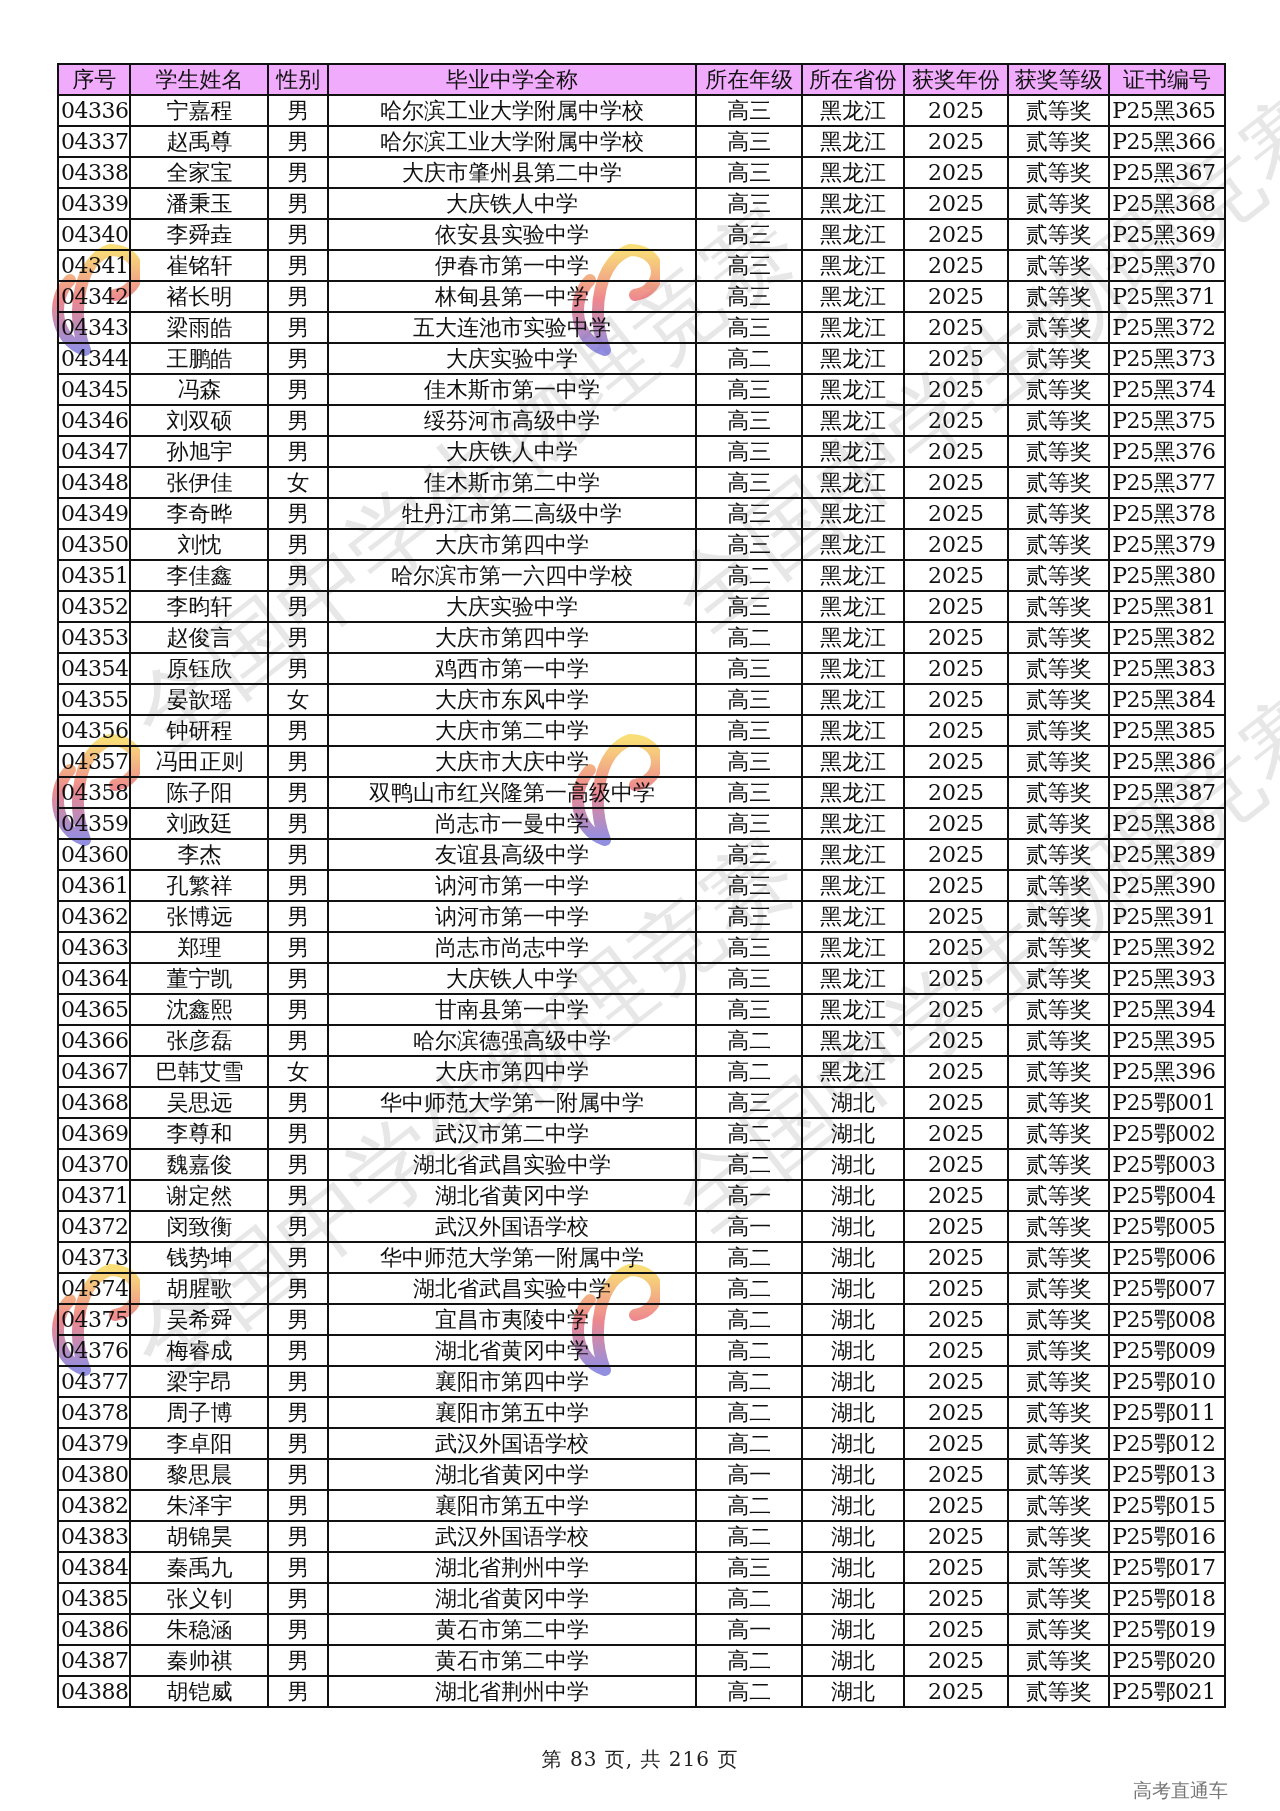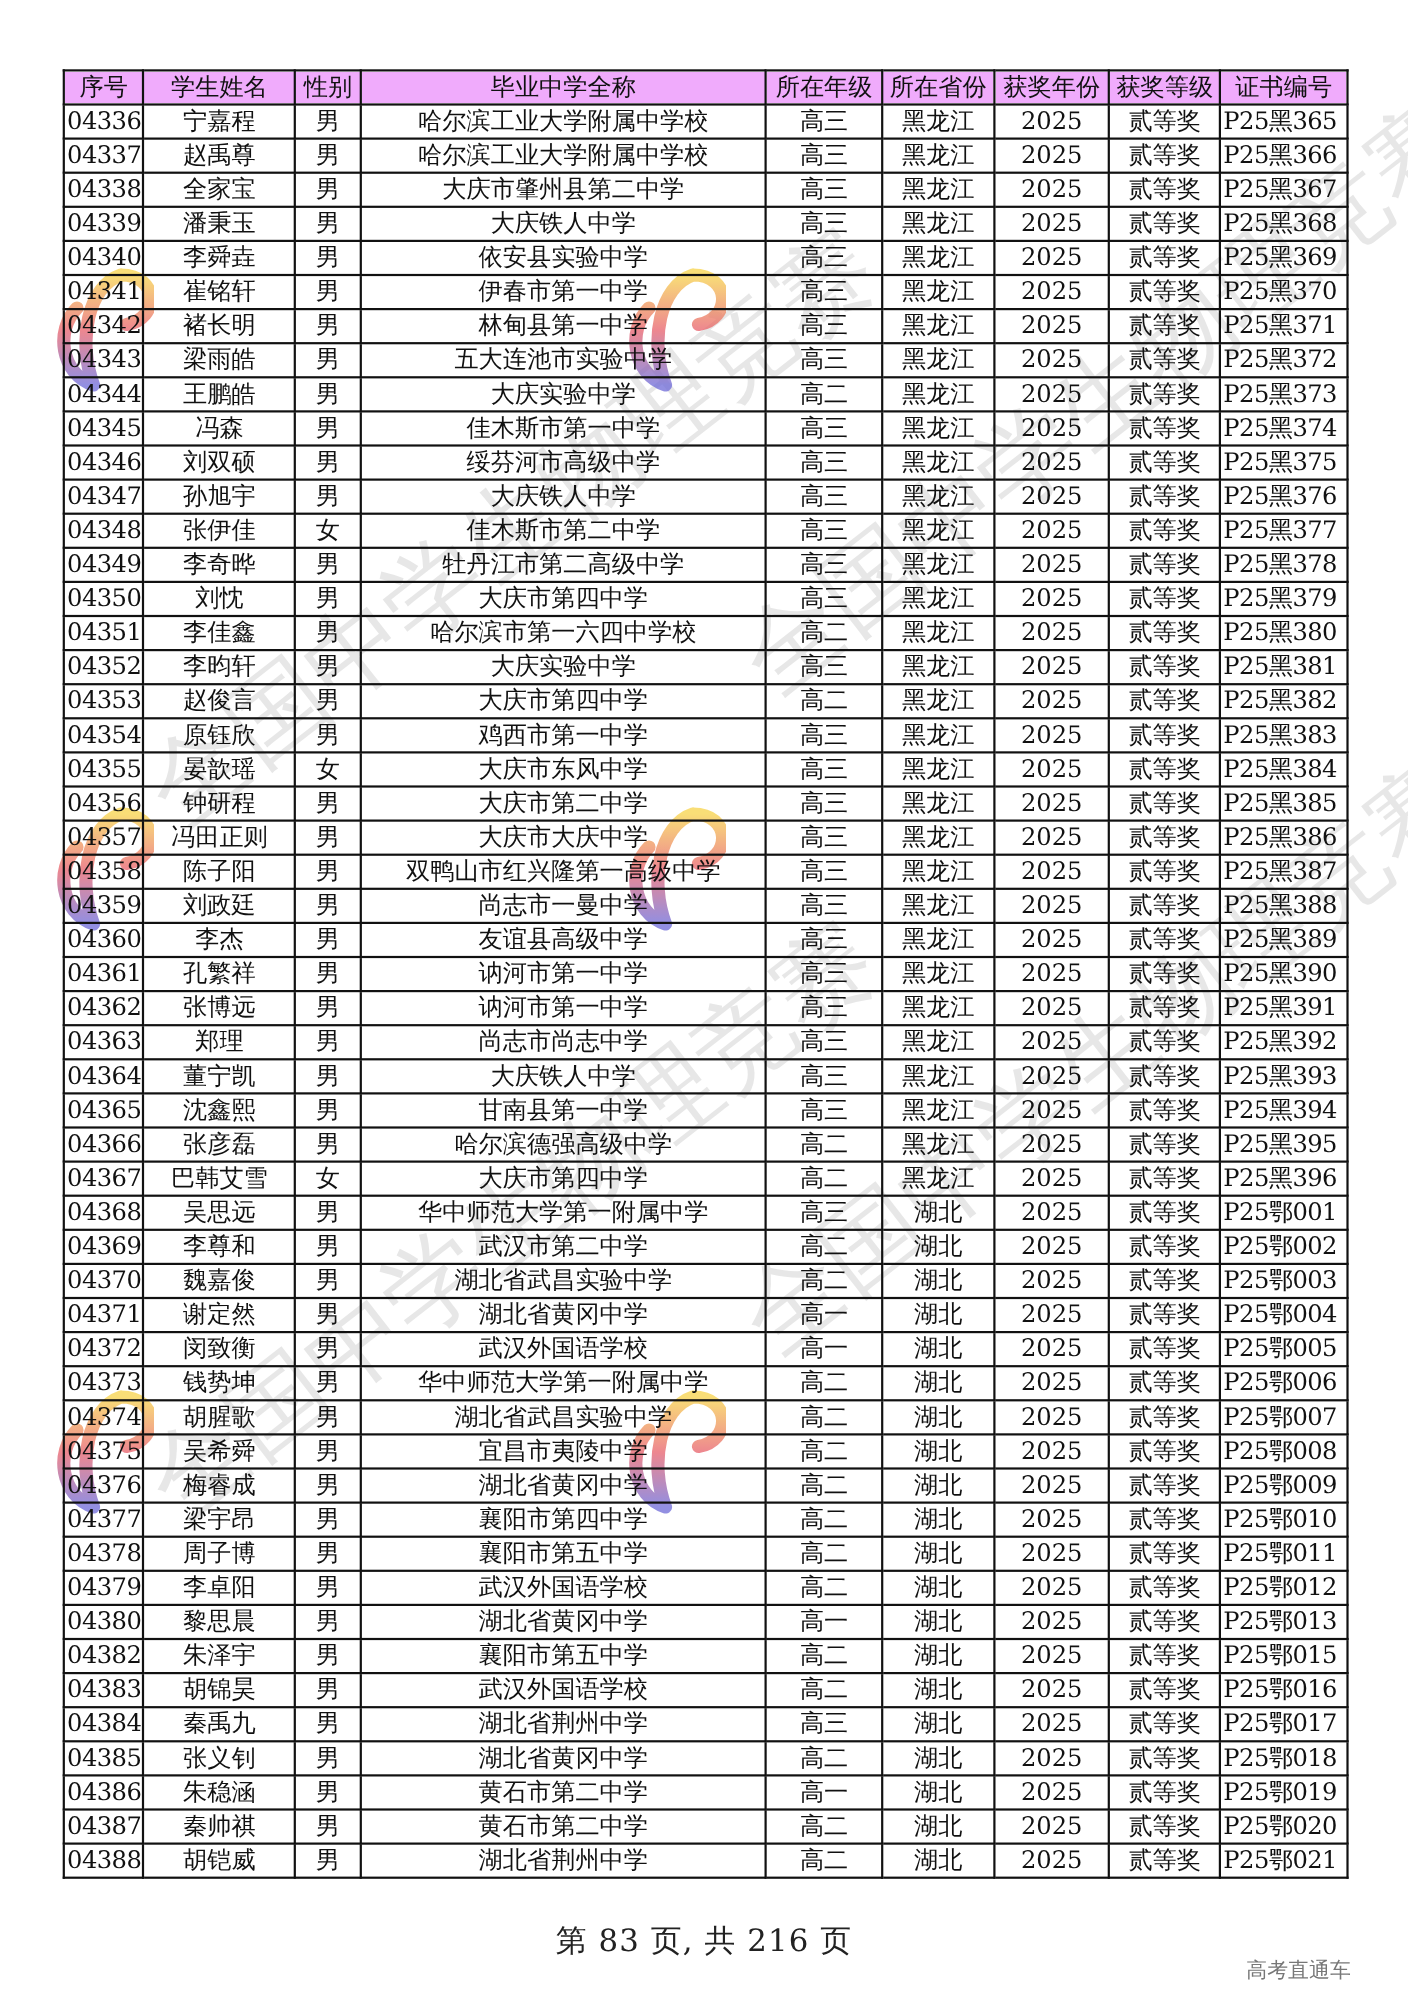--- a/index.html
+++ b/index.html
@@ -8,21 +8,21 @@
   .page { position: absolute; left: 0; top: 0; width: 1280px; height: 1811px; }
   table.roster { position: absolute; left: 57px; top: 63px; border-collapse: collapse;
                  table-layout: fixed; width: 1169px; }
   table.roster th, table.roster td { border: 2px solid #111; height: 29px; padding: 0;
                  text-align: center; font-size: 22px; line-height: 29px; white-space: nowrap;
                  overflow: hidden; font-weight: normal; }
   table.roster th { background: #f0abfc; height: 28px; }
   table.roster td.seq { text-align: center; padding-left: 1px; letter-spacing: -0.5px; margin-left: 40px; }
   table.roster td.cert { text-align: left; padding-left: 2px; letter-spacing: -0.5px; }
   .footer { position: absolute; left: 0; width: 1280px; top: 1746px; text-align: center;
-            font-size: 28px; color: #222; letter-spacing: 1px; }
+            font-size: 20px; color: #222; letter-spacing: 1px; }
   .brand { position: absolute; right: 52px; top: 1778px; font-size: 19px; color: #777;
            font-family: Liberation Mono, monospace; }
   .wm-text { position: absolute; font-size: 90px; color: rgba(120,120,120,0.18);
              font-family: "DejaVu Sans", sans-serif; transform: rotate(-38deg); white-space: nowrap; pointer-events:none; }
   .wm-logo { position: absolute; width: 90px; height: 120px; pointer-events: none; opacity: 0.75; }
 </style>
 </head>
 <body>
 
 <div class="page">

